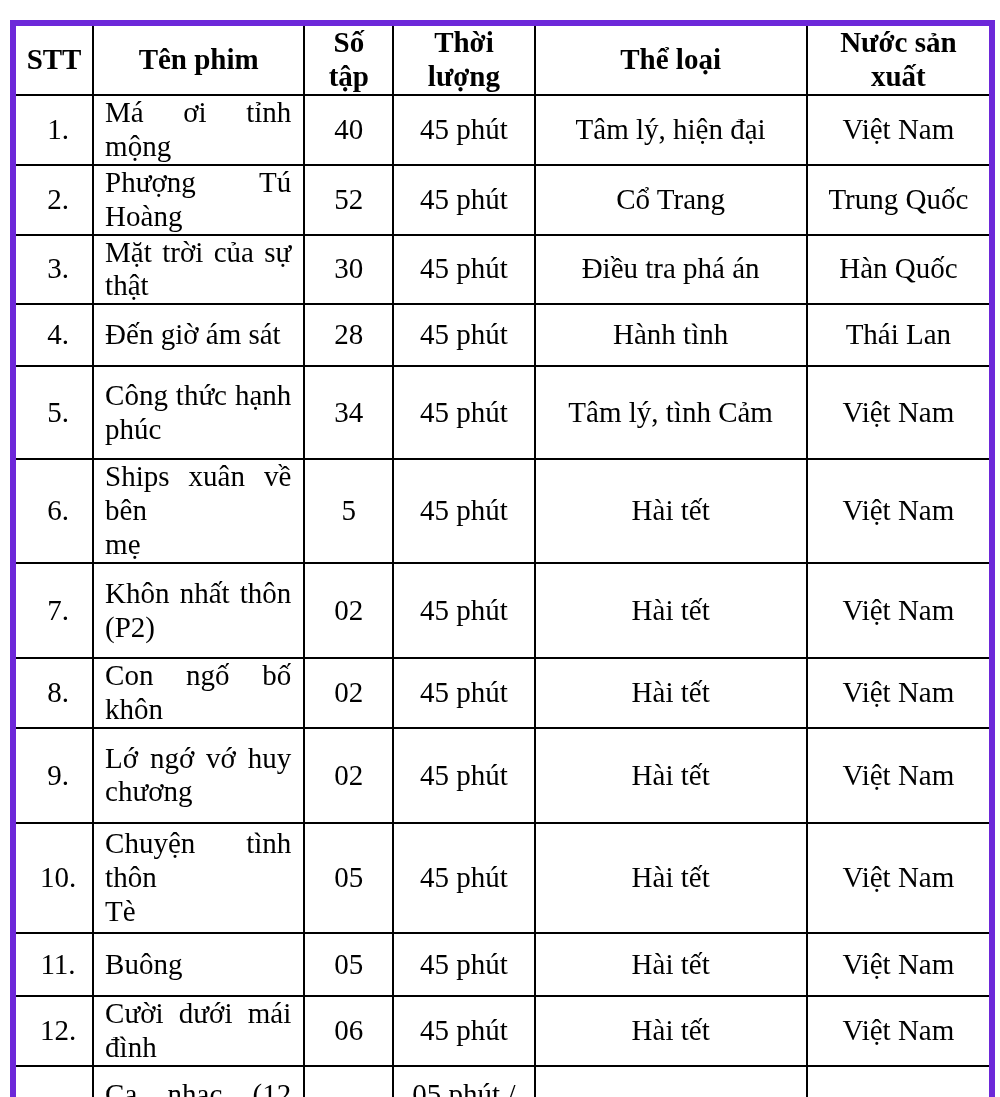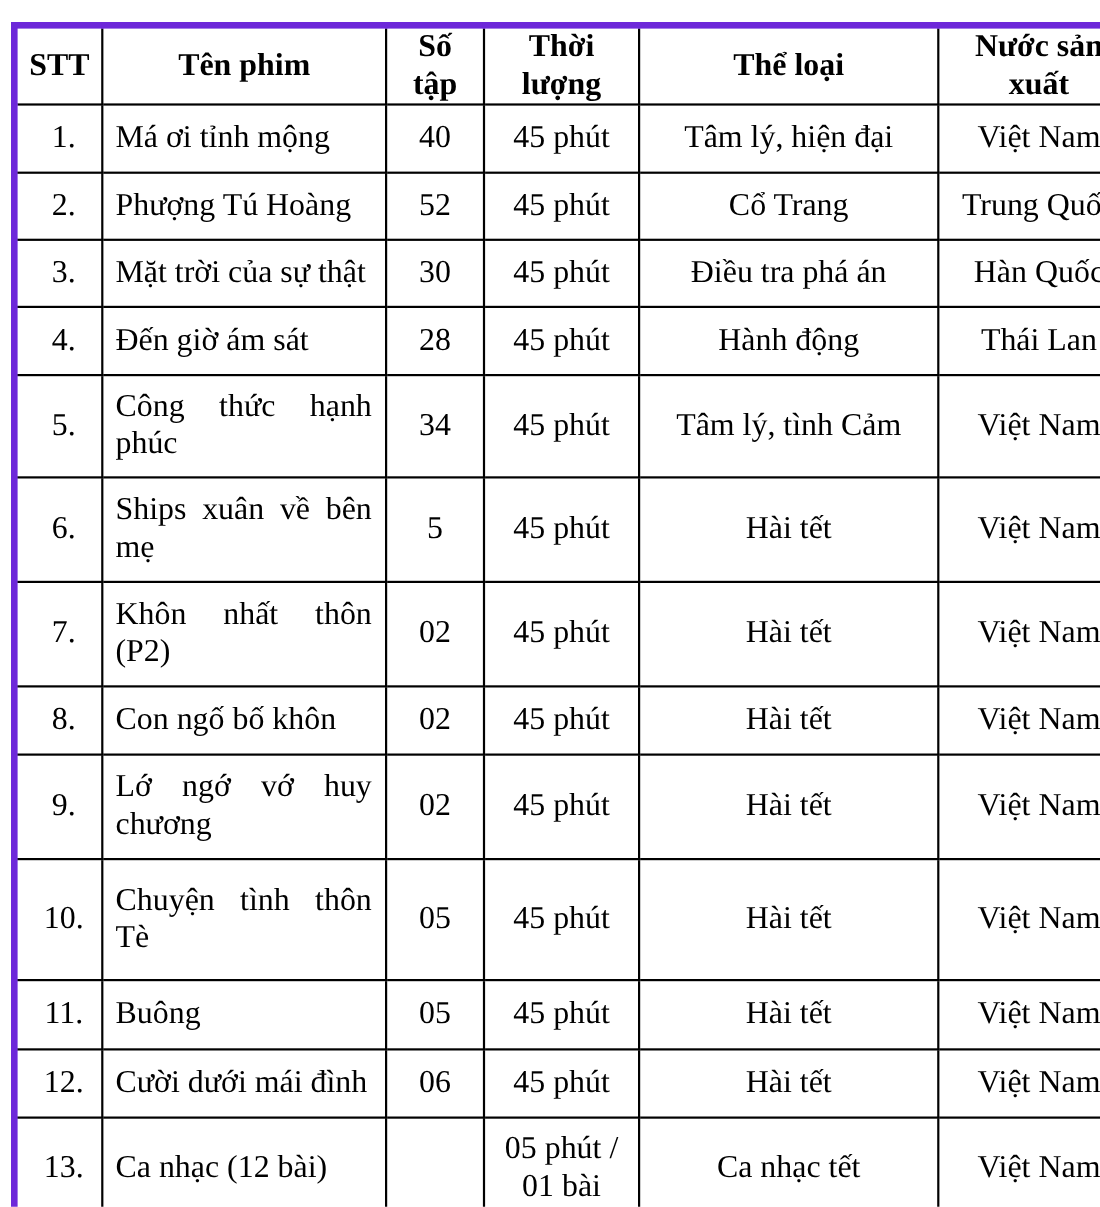--- a/index.html
+++ b/index.html
@@ -58,21 +58,21 @@
   td.pre { white-space: pre-line; }
 </style>
 </head>
 <body>
 
 <div class="page">
   <table class="film-table">
     <thead>
       <tr id="header-row" style="height: 71px;">
           <th style="width: 80px;">STT</th>
-          <th style="width: 258px;">Tên phim</th>
+          <th style="width: 211px;">Tên phim</th>
           <th style="width: 89px;">Số tập</th>
           <th style="width: 141px;">Thời lượng</th>
           <th style="width: 272px;">Thể loại</th>
           <th style="width: 185px;">Nước sản xuất</th>
         </tr>
     </thead>
     <tbody id="table-body">
         <tr style="height: 62px;">
           <td class="col-stt">1.</td>
           <td class="col-name">Má ơi tỉnh mộng</td>
@@ -95,21 +95,21 @@
           <td class="col-eps">30</td>
           <td class="col-dur">45 phút</td>
           <td class="col-genre">Điều tra phá án</td>
           <td class="col-country">Hàn Quốc</td>
         </tr>
         <tr style="height: 62px;">
           <td class="col-stt">4.</td>
           <td class="col-name">Đến giờ ám sát</td>
           <td class="col-eps">28</td>
           <td class="col-dur">45 phút</td>
-          <td class="col-genre">Hành động</td>
+          <td class="col-genre">Hành tình</td>
           <td class="col-country">Thái Lan</td>
         </tr>
         <tr style="height: 93px;">
           <td class="col-stt">5.</td>
           <td class="col-name pre multiline">Công thức hạnh
 phúc</td>
           <td class="col-eps">34</td>
           <td class="col-dur">45 phút</td>
           <td class="col-genre">Tâm lý, tình Cảm</td>
           <td class="col-country">Việt Nam</td>

